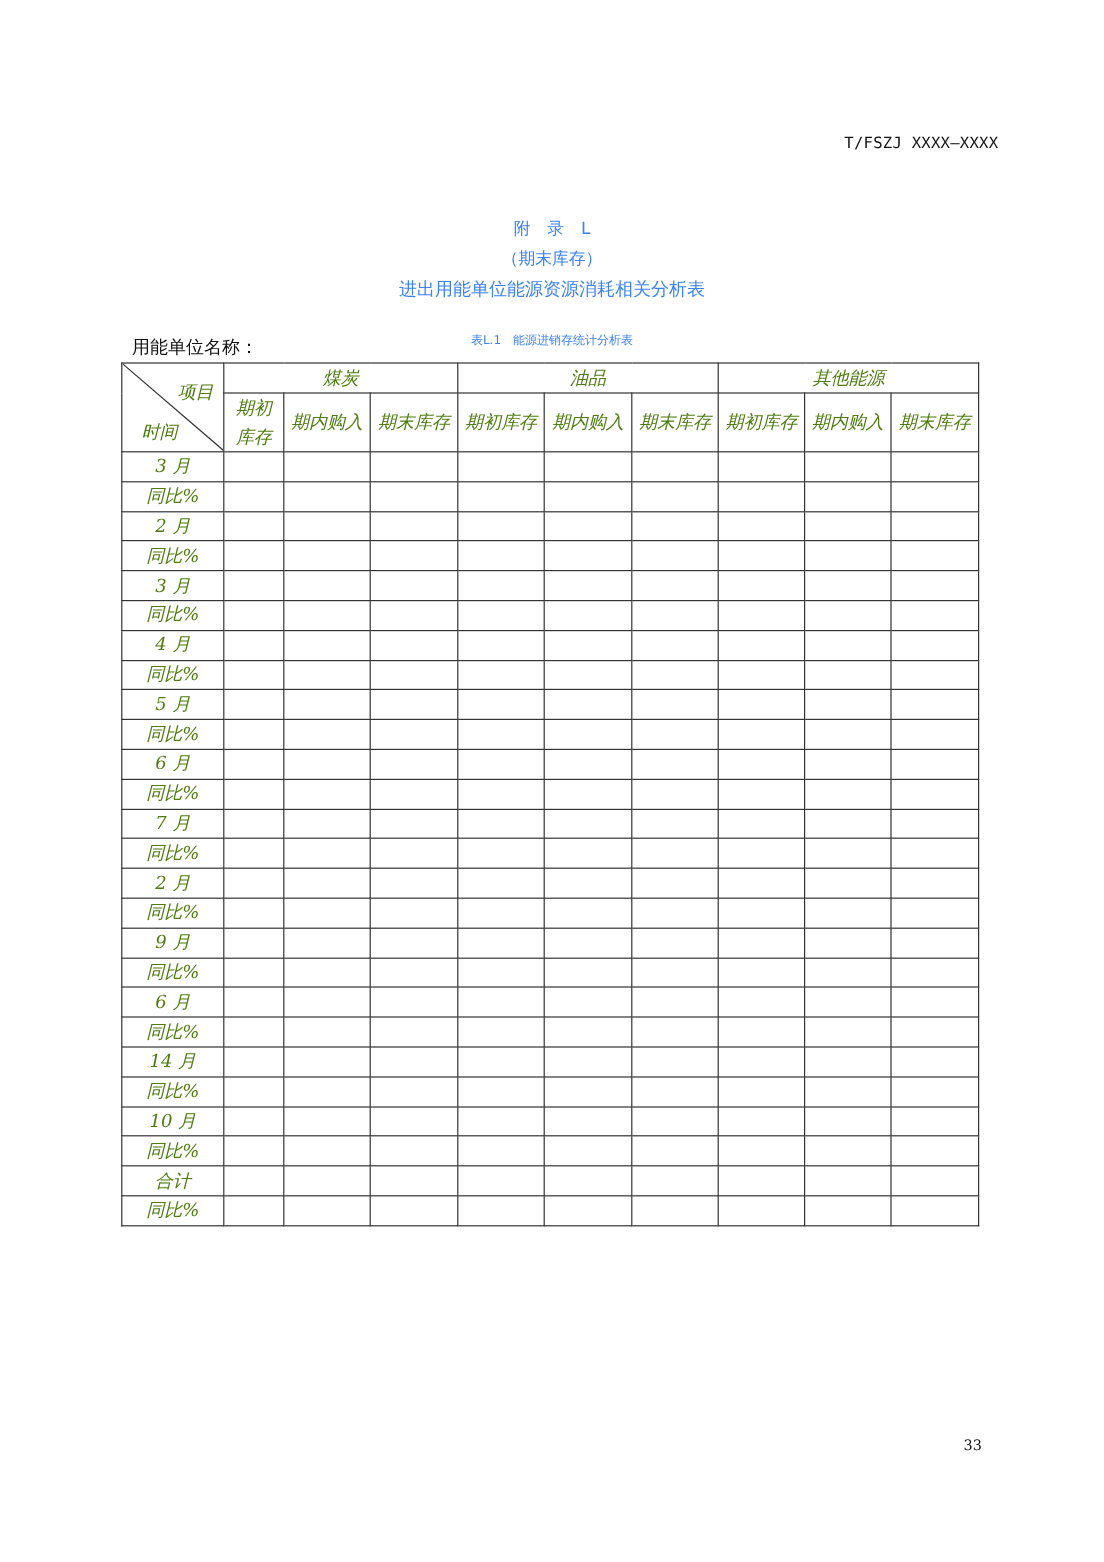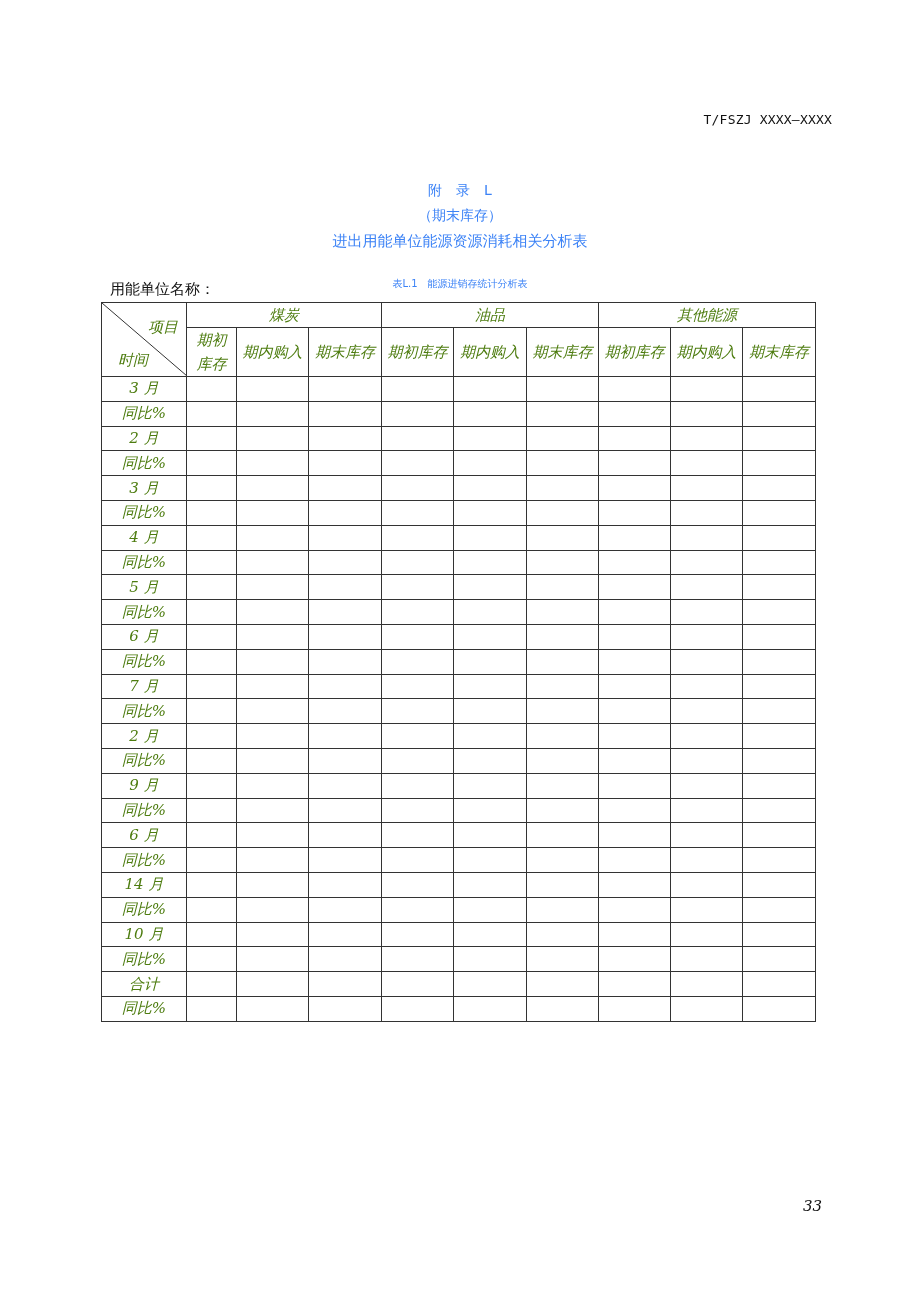--- a/index.html
+++ b/index.html
@@ -17,21 +17,21 @@
     font-family: "DejaVu Serif", "Liberation Serif", serif; font-size: 15px; color: #4d7c0f; font-style: italic; }
   table.grid td { border: 1px solid #333; padding: 0; text-align: center; vertical-align: middle; overflow: hidden; white-space: nowrap; }
   table.grid tr.h1 td { height: 24px; }
   table.grid tr.h2 td { height: 48px; }
   table.grid tr.r td { height: 23.8px; }
   .diag { position: relative; }
   .diag svg { position: absolute; left: 0; top: 0; }
   .diag .item { position: absolute; right: 8px; top: 15px; }
   .diag .time { position: absolute; left: 16px; top: 48px; }
   .wrap2 { white-space: normal !important; line-height: 24px; }
-  .pagenum { position: absolute; top: 1197px; left: 803px; font-family: "DejaVu Serif", "Liberation Serif", serif; font-size: 15px; font-style: italic; }
+  .pagenum { position: absolute; top: 1197px; left: 803px; font-family: "DejaVu Serif", "Liberation Serif", serif; font-size: 12px; }
 </style>
 </head>
 <body>
 
 <div class="docnum">T/FSZJ XXXX—XXXX</div>
 
 <div class="center t-annex">附　录　L</div>
 <div class="center t-type">（期末库存）</div>
 <div class="center t-title">进出用能单位能源资源消耗相关分析表</div>
 <div class="center t-table">表L.1　能源进销存统计分析表</div>

